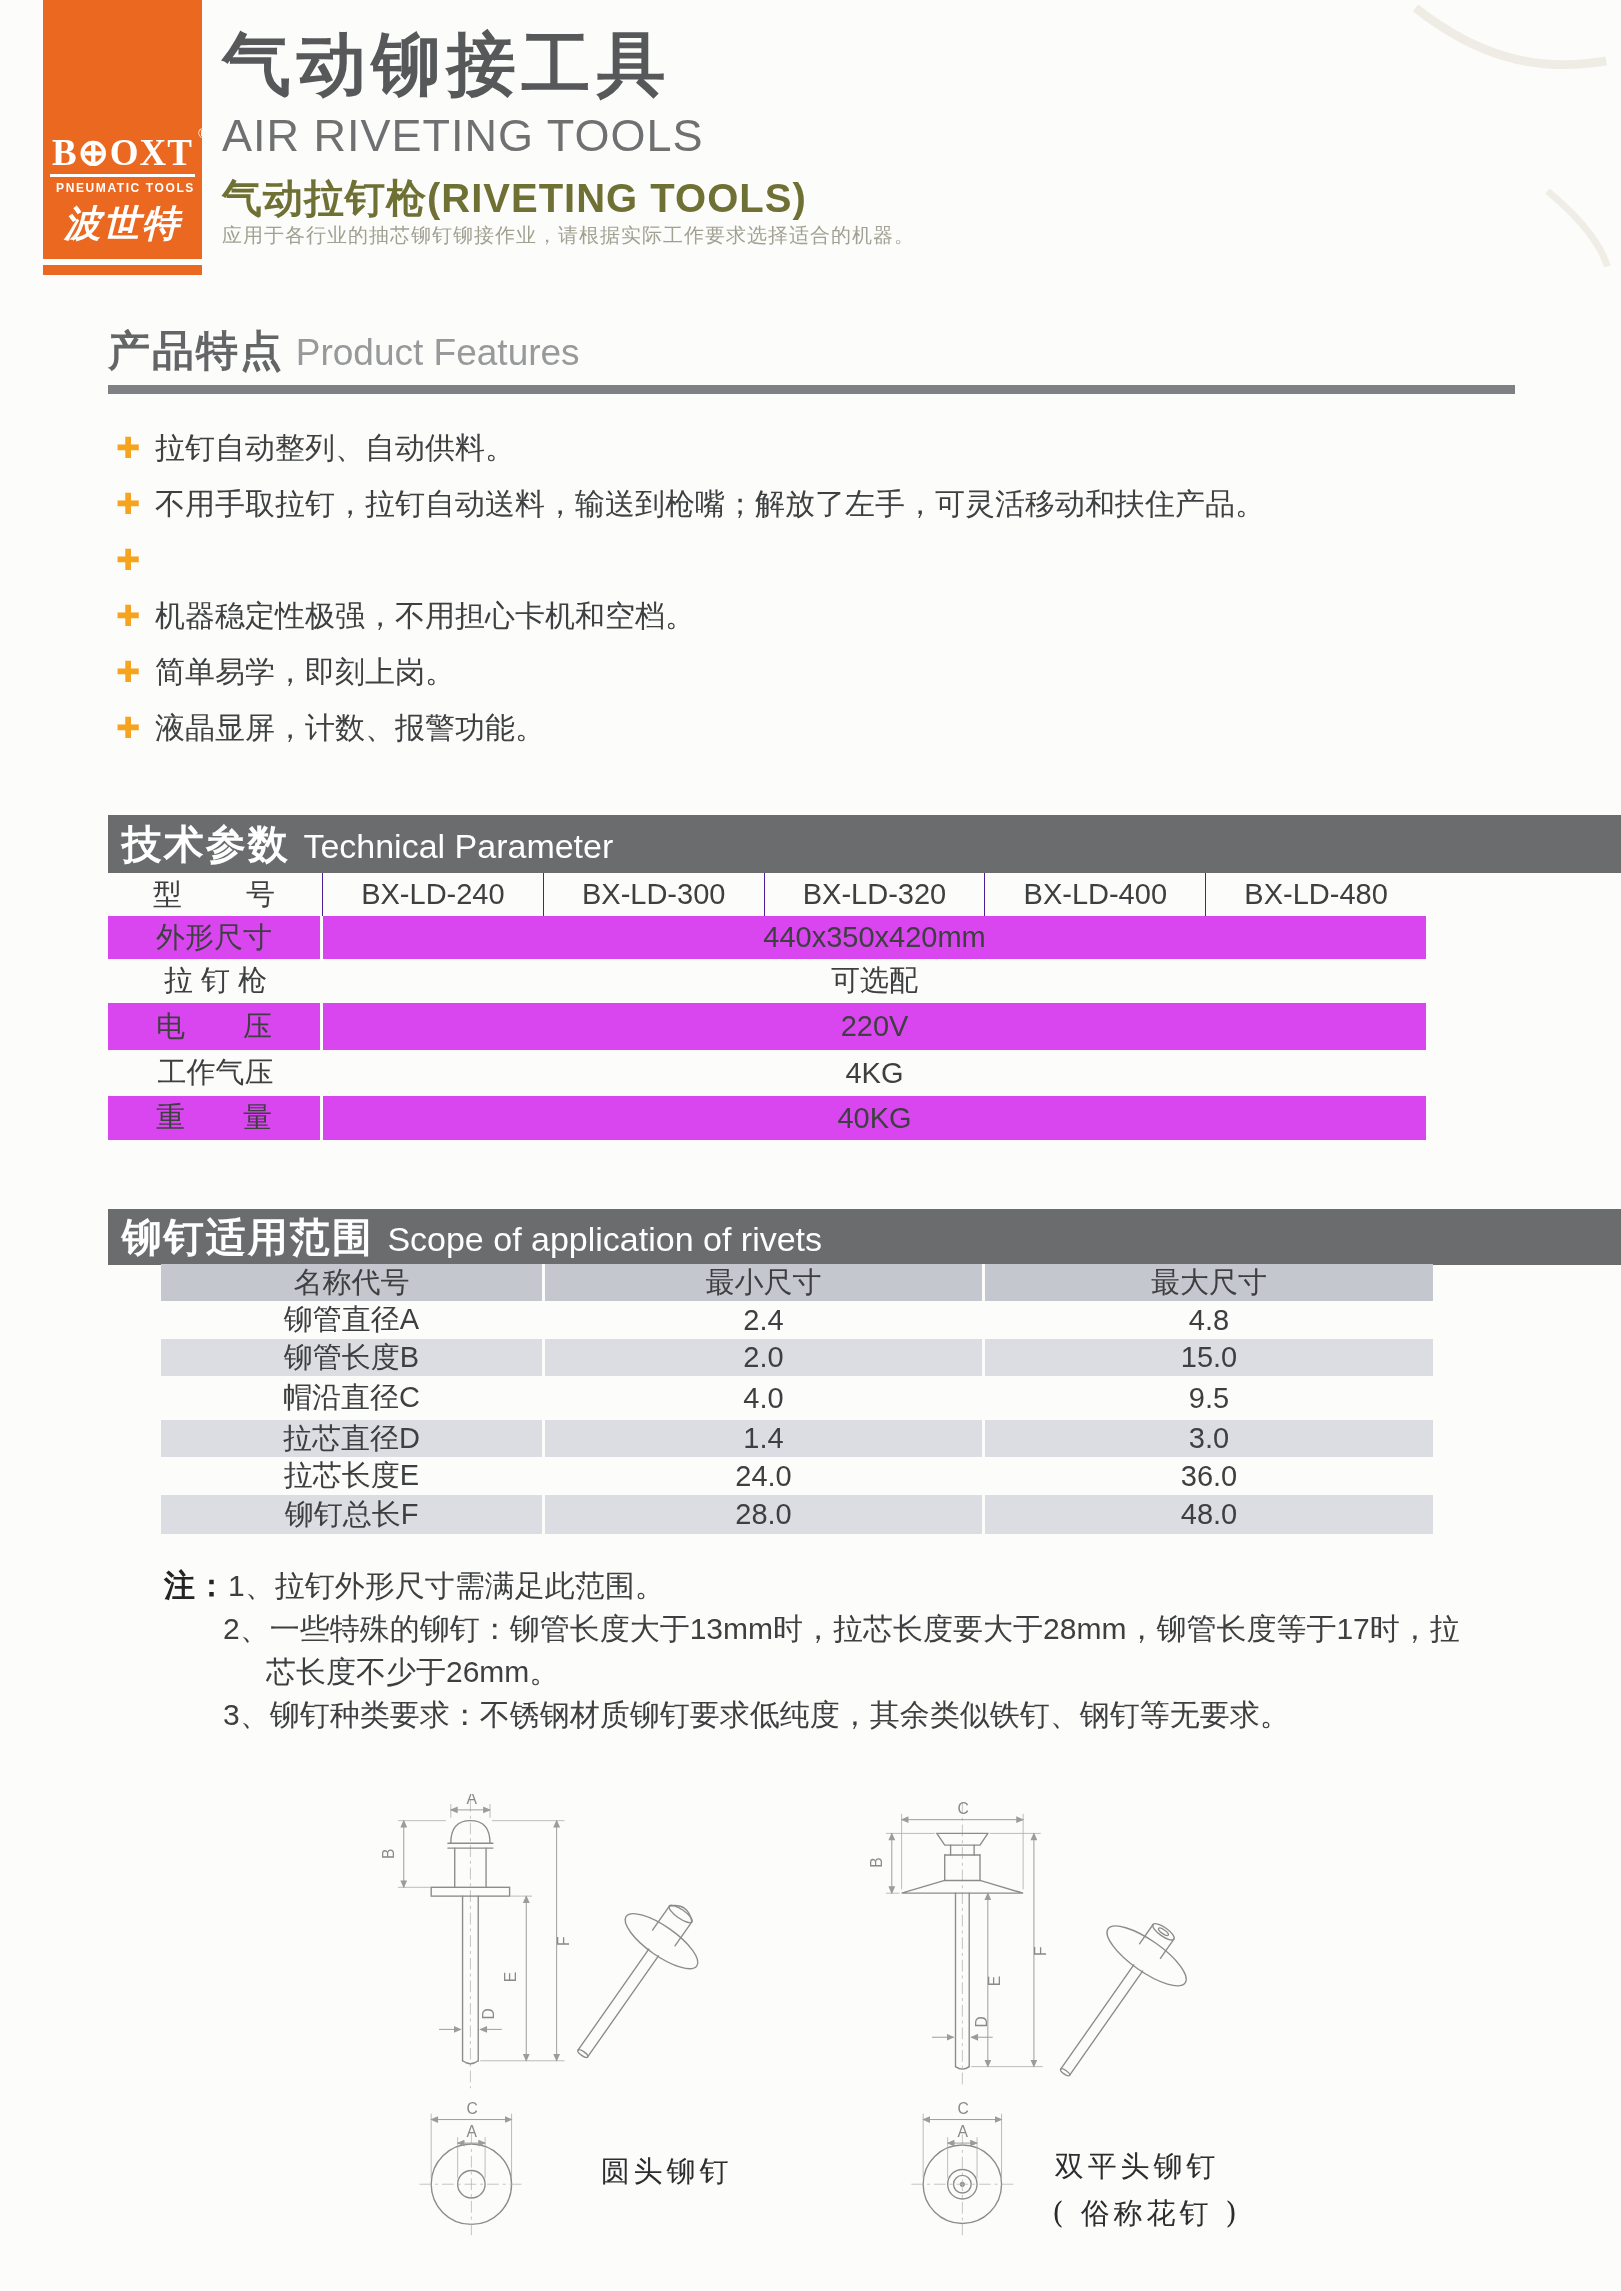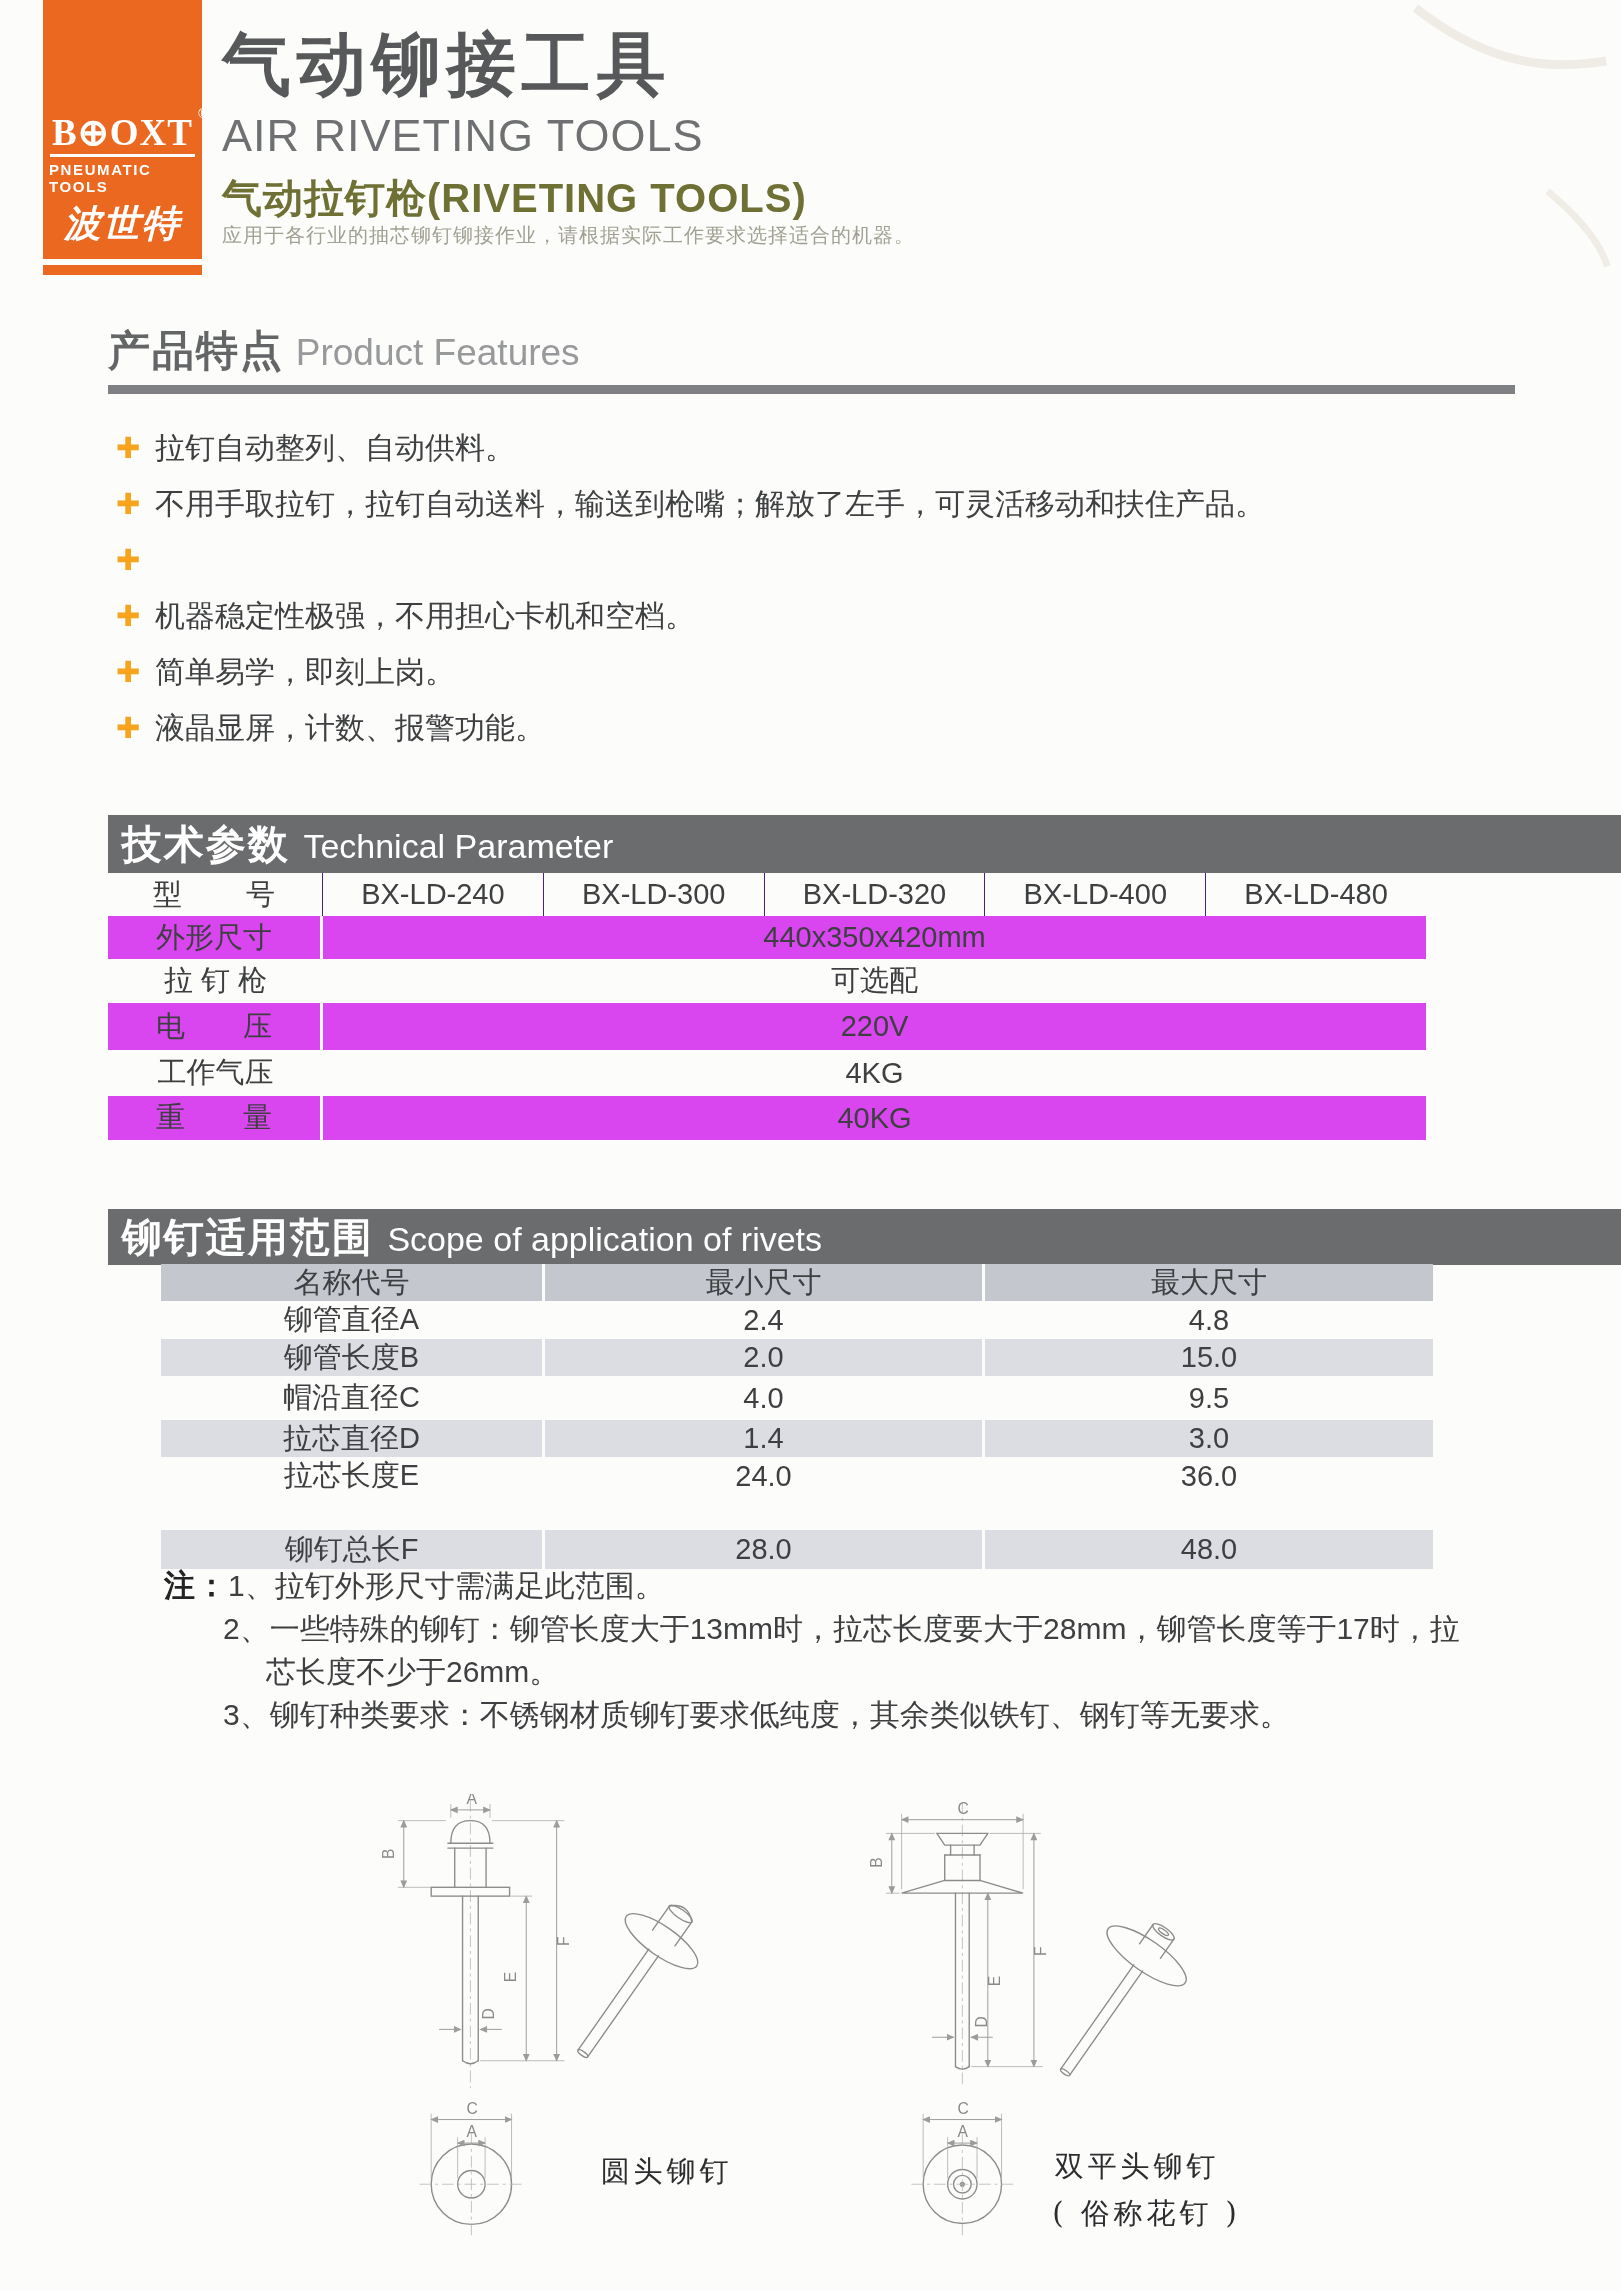--- a/index.html
+++ b/index.html
@@ -14,21 +14,21 @@
     background:#EB6820; color:#fff;
     display:flex; flex-direction:column; justify-content:flex-end; align-items:center;
     padding-bottom:9.8px; box-sizing:border-box;
   }
   .logo-main{
     font-family:"Liberation Serif", serif; font-weight:bold; font-size:37px;
     line-height:1; letter-spacing:1px; position:relative;
     border-bottom:3.9px solid #fff; padding:0 2px 3.9px 2px;
   }
   .logo-reg{ position:absolute; right:-13.7px; top:-5.9px; font-size:12.7px; font-family:"Liberation Sans",sans-serif; font-weight:normal;}
-  .logo-sub{ font-size:15px; font-weight:bold; letter-spacing:1.6px; margin-top:3.9px;padding-left:6px; }
+  .logo-sub{ font-size:12px; font-weight:bold; letter-spacing:1.6px; margin-top:3.9px;padding-left:6px; }
   .logo-cn{ font-family:"DejaVu Serif", serif; font-style:italic; font-weight:bold; font-size:37px; margin-top:3.9px; letter-spacing:2px;}
   .logo-stripe{ position:absolute; left:43px; top:265px; width:159px; height:9.8px; background:#EB6820; }
   
   .hdr-title-cn{ position:absolute; left:222px; top:27.4px; font-size:69px; font-weight:bold; color:#57585A; letter-spacing:5.9px; line-height:1.1;}
   .hdr-title-en{ position:absolute; left:222px; top:110px; font-size:45px; color:#6F7072; letter-spacing:1px;}
   .hdr-sub{ position:absolute; left:222px; top:171px; font-size:40px; font-weight:600; color:#6E7034; letter-spacing:1px;}
   .hdr-desc{ position:absolute; left:222px; top:222px; font-size:20px; color:#A1A193; letter-spacing:1px;}
   
   .sec-title{ position:absolute; left:108px; }
   .sec-title .cn{ font-size:42px; font-weight:bold; color:#646567; letter-spacing:2px;}
@@ -200,21 +200,21 @@
     <div class="row g" style="height:37px;">
       <div class="cell c1">拉芯直径D</div>
       <div class="cell c2">1.4</div>
       <div class="cell c3">3.0</div>
     </div>
     <div class="row" style="height:38px;">
       <div class="cell c1">拉芯长度E</div>
       <div class="cell c2">24.0</div>
       <div class="cell c3">36.0</div>
     </div>
-    <div class="row g" style="height:39px;margin-top:35px;">
+    <div class="row g" style="height:39px;">
       <div class="cell c1">铆钉总长F</div>
       <div class="cell c2">28.0</div>
       <div class="cell c3">48.0</div>
     </div>
   </div>
 
   <div class="notes">
     <div class="n1"><b>注：</b><span>1、拉钉外形尺寸需满足此范围。</span></div>
     <div class="hang">2、一些特殊的铆钉：铆管长度大于13mm时，拉芯长度要大于28mm，铆管长度等于17时，拉芯长度不少于26mm。</div>
     <div class="hang">3、铆钉种类要求：不锈钢材质铆钉要求低纯度，其余类似铁钉、钢钉等无要求。</div>

